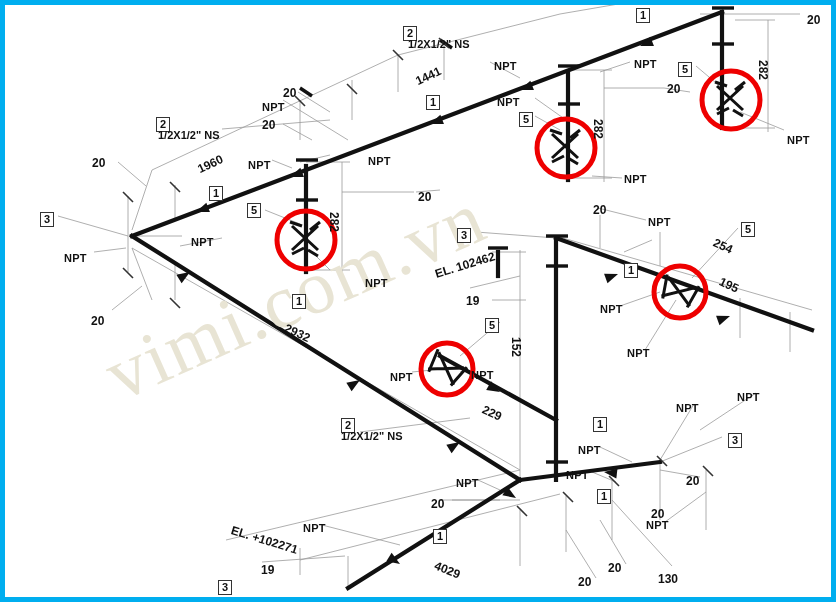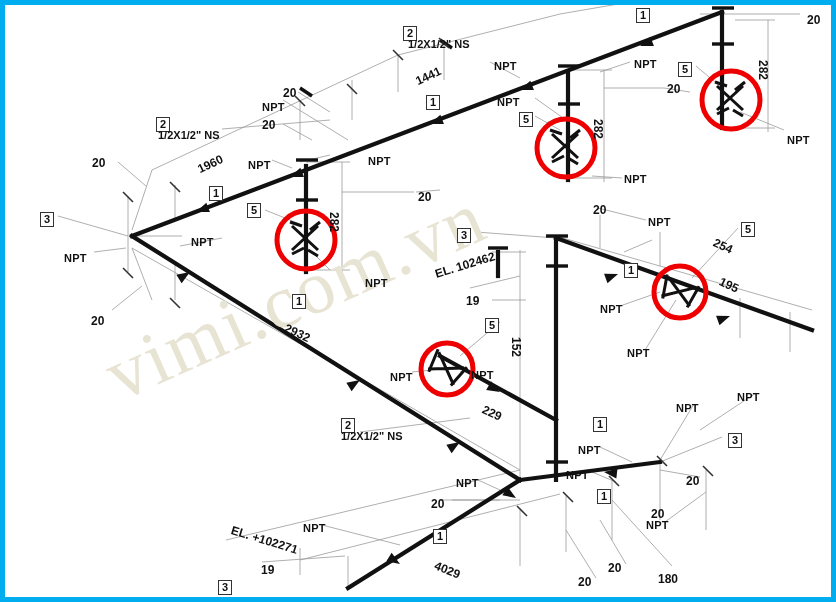--- a/index.html
+++ b/index.html
@@ -367,21 +367,21 @@
   </div>
 
   <div>
     <div class="dim" style="left:415px;top:69px;transform:rotate(-25deg)">1441</div>
     <div class="dim" style="left:197px;top:157px;transform:rotate(-25deg)">1960</div>
     <div class="dim" style="left:284px;top:326px;transform:rotate(25deg)">2932</div>
     <div class="dim" style="left:434px;top:563px;transform:rotate(22deg)">4029</div>
     <div class="dim" style="left:713px;top:239px;transform:rotate(25deg)">254</div>
     <div class="dim" style="left:719px;top:278px;transform:rotate(25deg)">195</div>
     <div class="dim" style="left:482px;top:406px;transform:rotate(25deg)">229</div>
-    <div class="dim" style="left:658px;top:572px">180</div>
+    <div class="dim" style="left:658px;top:572px">130</div>
     <div class="dim" style="left:753px;top:63px;transform:rotate(90deg)">282</div>
     <div class="dim" style="left:588px;top:122px;transform:rotate(90deg)">282</div>
     <div class="dim" style="left:324px;top:215px;transform:rotate(90deg)">282</div>
     <div class="dim" style="left:506px;top:340px;transform:rotate(90deg)">152</div>
     <div class="dim" style="left:466px;top:294px">19</div>
     <div class="dim" style="left:261px;top:563px">19</div>
   </div>
 
   <div>
     <div class="dim" style="left:807px;top:13px">20</div>

